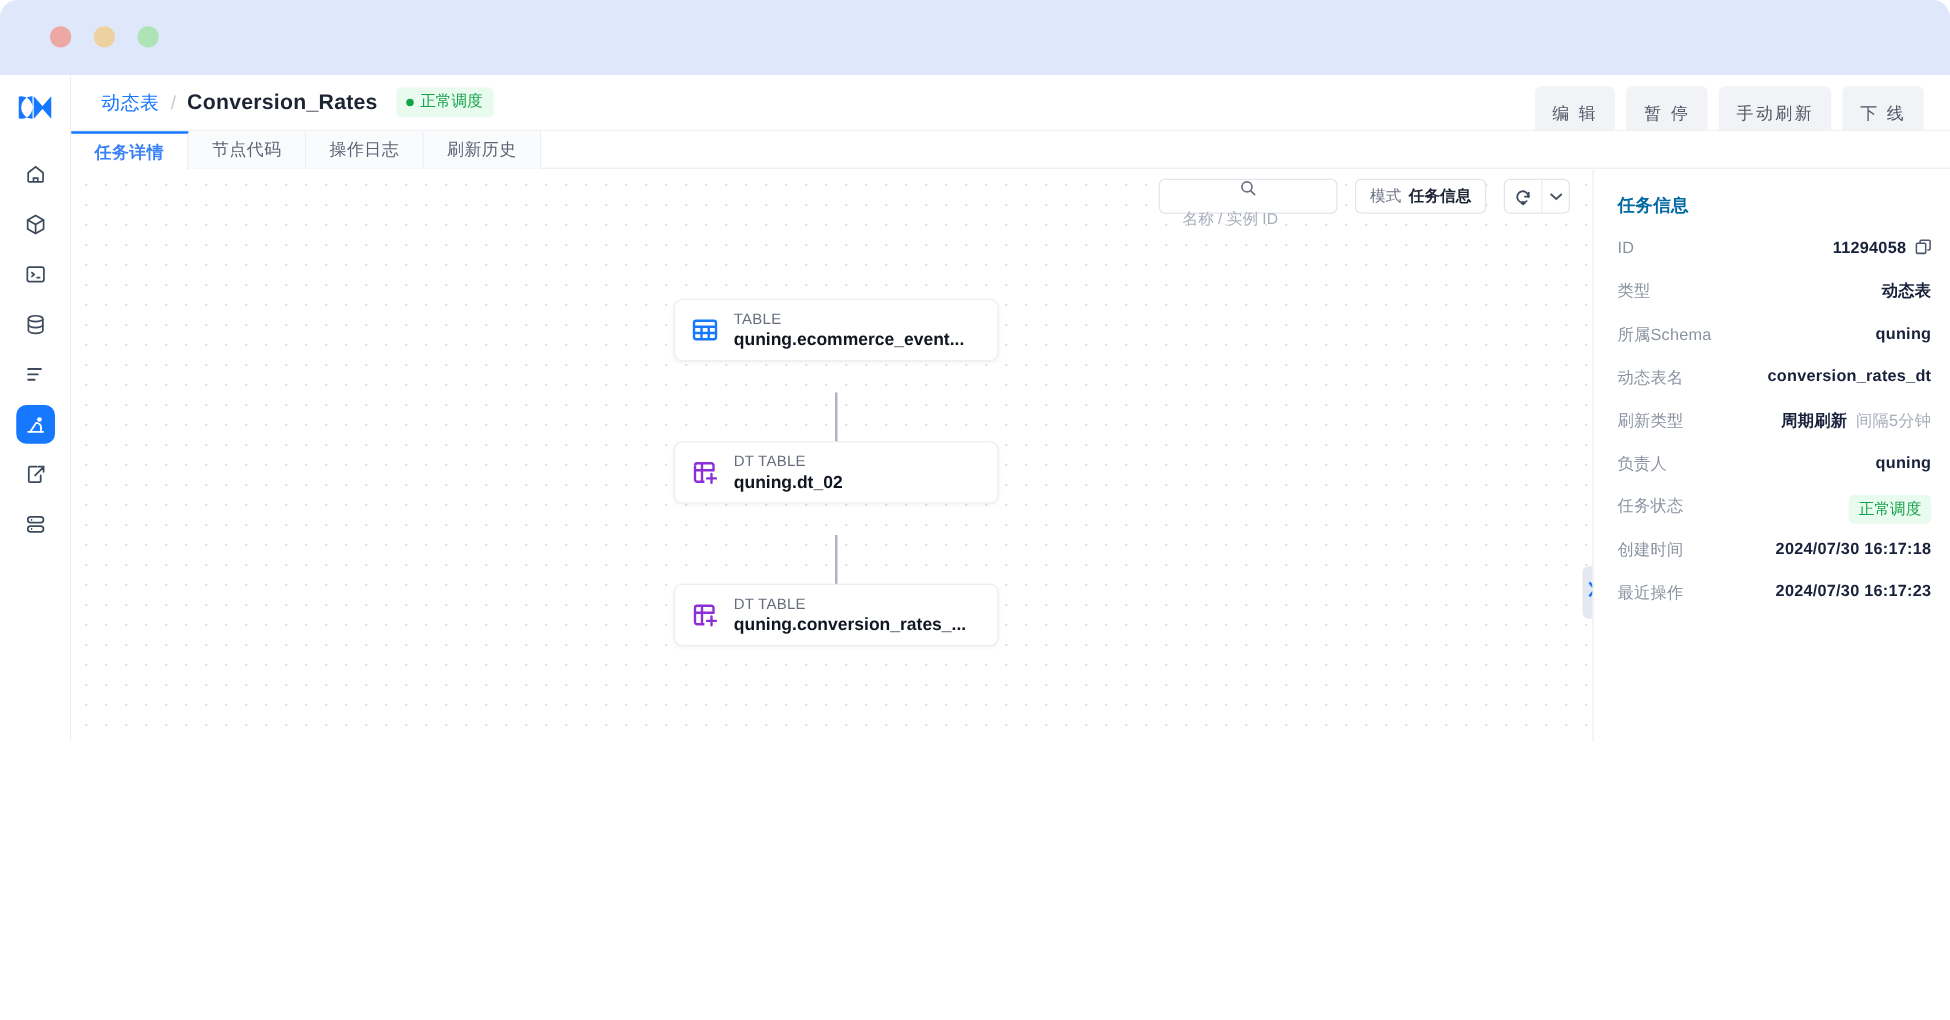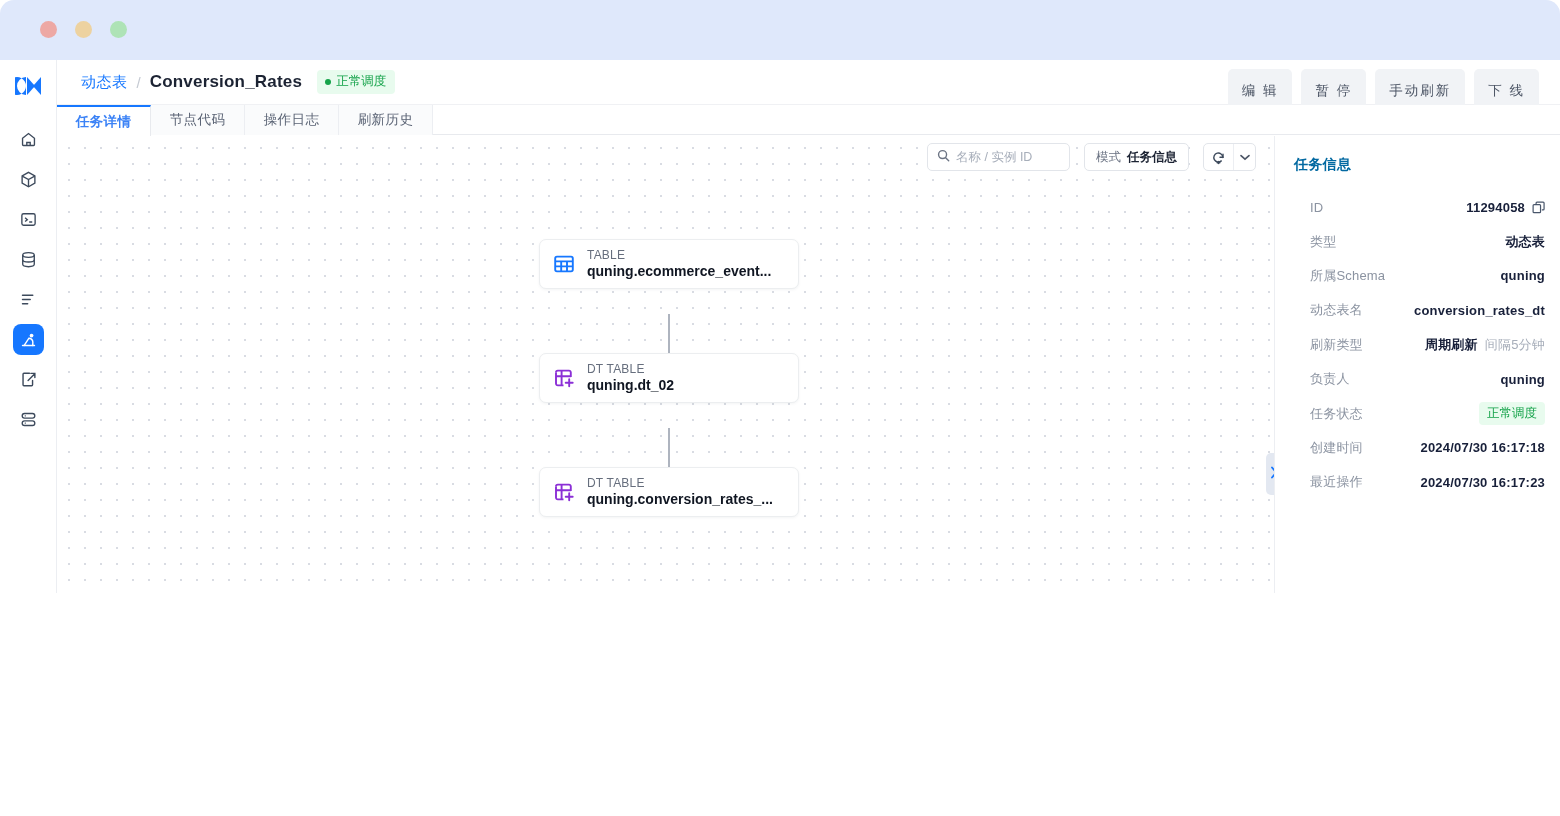--- a/index.html
+++ b/index.html
@@ -152,21 +152,21 @@
   #canvas-toolbar {
     position: absolute; right: 18px; top: 7px;
     display: flex; align-items: center; gap: 14px;
   }
   #search-box {
     width: 143px; height: 28px;
     background: #fff;
     border: 1px solid #e2e5ea;
     border-radius: 5px;
     display: flex; align-items: center;
-    padding: 0 9px; gap: 6px;
+    padding: 0 9px; gap: 6px; flex-direction: column;
   }
   #search-input {
     border: none; outline: none;
     font-size: 12.5px; color: #1c2333;
     width: 105px;
     font-family: inherit;
     background: transparent;
   }
   #search-input::placeholder { color: #a7aeba; }
   #mode-select {
@@ -248,23 +248,22 @@
     width: 286px; height: 457px;
     background: #ffffff;
     border-left: 1px solid #eceef2;
     padding: 20px 15px 0 19px;
   }
   #panel-title {
     font-size: 14px; color: #0369a1; font-weight: 700;
     margin-bottom: 16px; letter-spacing: .3px;
   }
   .info-row {
-    display: flex; align-items: center; justify-content: space-between;
+    display: flex; align-items: flex-start; justify-content: space-between;
     height: 34.4px;
-    margin-left: 16px;
   }
   .info-key { font-size: 13px; color: #8b93a1; letter-spacing: .2px; }
   .info-val {
     font-size: 13px; color: #18203a; font-weight: 700;
     display: flex; align-items: center; gap: 7px;
     letter-spacing: .2px;
   }
   .info-val .sub { color: #a7aeba; font-weight: 400; }
   #copy-icon { color: #49566b; cursor: pointer; display: flex; }
   .val-pill {

